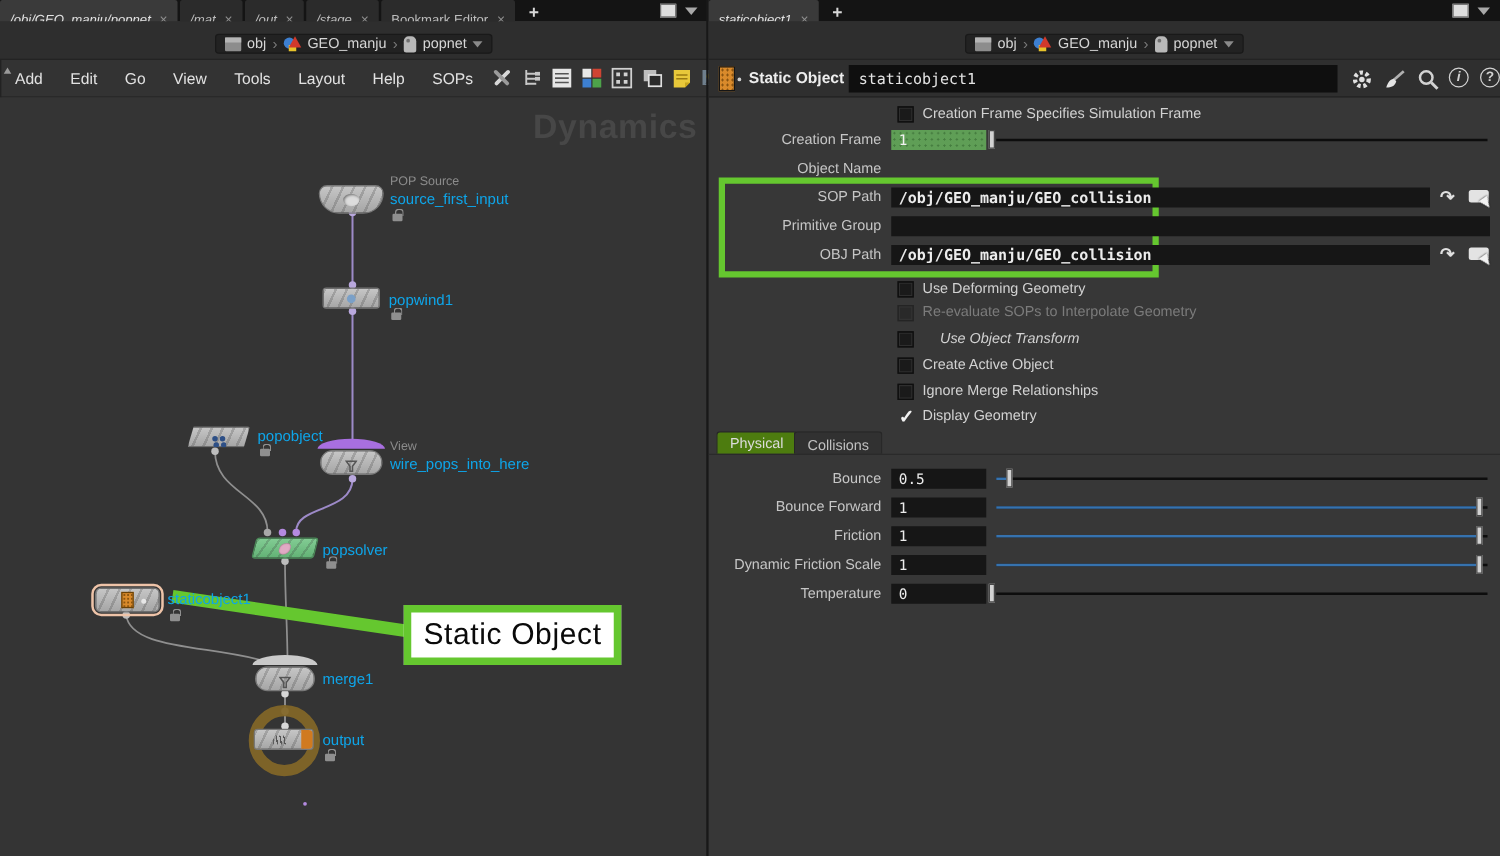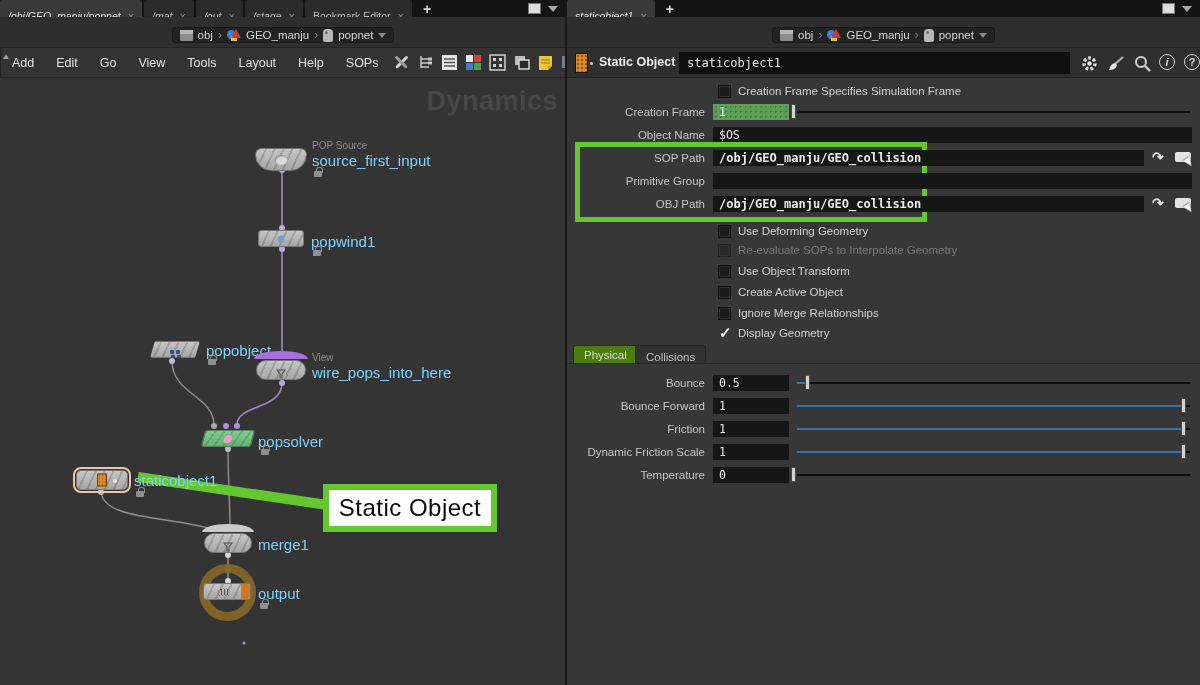--- a/index.html
+++ b/index.html
@@ -54,21 +54,21 @@
   .mb-icons { display:flex; align-items:center; gap:7px; margin-left:4px; }
   .mbi { width:17px; height:17px; position:relative; display:inline-block; }
 
   
   #canvas { position:absolute; left:0; top:78px; width:566px; height:607px; background:#343434; overflow:hidden; }
   .watermark { position:absolute; right:8px; top:8px; font-size:27px; font-weight:bold; color:#474747; letter-spacing:.5px; }
   .gnode { position:absolute; background:linear-gradient(#c6c6c6,#a6a6a6); border:1px solid #787878; }
   .gnode::before { content:""; position:absolute; inset:0; border-radius:inherit;
     background:repeating-linear-gradient(115deg, rgba(50,50,50,.22) 0 2px, transparent 2px 8px); }
   .chip { position:absolute; left:50%; top:50%; transform:translate(-50%,-50%); }
-  .nlabel { position:absolute; color:#7dd3fc; font-size:15px; white-space:nowrap; }
+  .nlabel { position:absolute; color:#0ea5e9; font-size:12px; white-space:nowrap; }
   .tlabel { position:absolute; color:#8b8b8b; font-size:10px; white-space:nowrap; }
   .lock { position:absolute; width:8px; height:6px; background:#8f8f8f; border-radius:1px; }
   .lock::before { content:""; position:absolute; left:1.5px; top:-4px; width:5px; height:5px;
     border:1.5px solid #8f8f8f; border-bottom:none; border-radius:3px 3px 0 0; }
   .arc { position:absolute; height:8px; border-radius:50% 50% 0 0 / 100% 100% 0 0; }
   .callout { position:absolute; background:#ffffff; border:6px solid #65c72f; display:flex;
     align-items:center; justify-content:center; color:#0a0a0a; font-size:24px; font-weight:500; letter-spacing:.5px; }
 
   
   #rpane { position:absolute; left:567px; top:0; width:633px; height:685px; background:#373737; }
@@ -428,23 +428,20 @@
       <span class="prow-label" style="top:28px;">Creation Frame</span>
       <div class="pfield green mono" style="left:146px;top:26px;width:76px;">
         <span>1</span>
       </div>
       <div class="pslider" style="left:224px;top:26px;">
         <div class="ptrack"></div>
           <div class="phandle" style="left:0;"></div>
       </div>
 
       <span class="prow-label" style="top:51px;">Object Name</span>
-      <div class="pfield mono" style="left:146px;top:49px;width:479px;">
-        <span>$OS</span>
-      </div>
 
       <div class="hl-box" style="left:8px;top:64px;width:352px;height:80px;"></div>
 
       <span class="prow-label" style="top:74px;">SOP Path</span>
       <div class="pfield pathval mono" style="left:146px;top:72px;width:431px;">
         <span>/obj/GEO_manju/GEO_collision</span>
       </div>
       <span class="fld-icon" style="left:585px;top:71px;">↷</span>
       <span class="opsel" style="left:608px;top:74px;"></span>
 
@@ -460,21 +457,21 @@
       <span class="fld-icon" style="left:585px;top:117px;">↷</span>
       <span class="opsel" style="left:608px;top:120px;"></span>
 
       <span class="cbx" style="left:151px;top:147px;"></span>
       <span class="cbx-label" style="left:171px;top:147px;">Use Deforming Geometry</span>
 
       <span class="cbx dis" style="left:151px;top:166px;"></span>
       <span class="cbx-label dis" style="left:171px;top:166px;">Re-evaluate SOPs to Interpolate Geometry</span>
 
       <span class="cbx" style="left:151px;top:187px;"></span>
-      <span class="cbx-label" style="left:171px;top:187px;">Use Object Transform</span>
+      <span class="cbx-label" style="left:185px;top:187px;font-style:italic;">Use Object Transform</span>
 
       <span class="cbx" style="left:151px;top:208px;"></span>
       <span class="cbx-label" style="left:171px;top:208px;">Create Active Object</span>
 
       <span class="cbx" style="left:151px;top:229px;"></span>
       <span class="cbx-label" style="left:171px;top:229px;">Ignore Merge Relationships</span>
 
       <span class="cbx checked" style="left:151px;top:249px;background:transparent;border-color:transparent;box-shadow:none;"></span>
       <span class="cbx-label" style="left:171px;top:249px;">Display Geometry</span>
 

